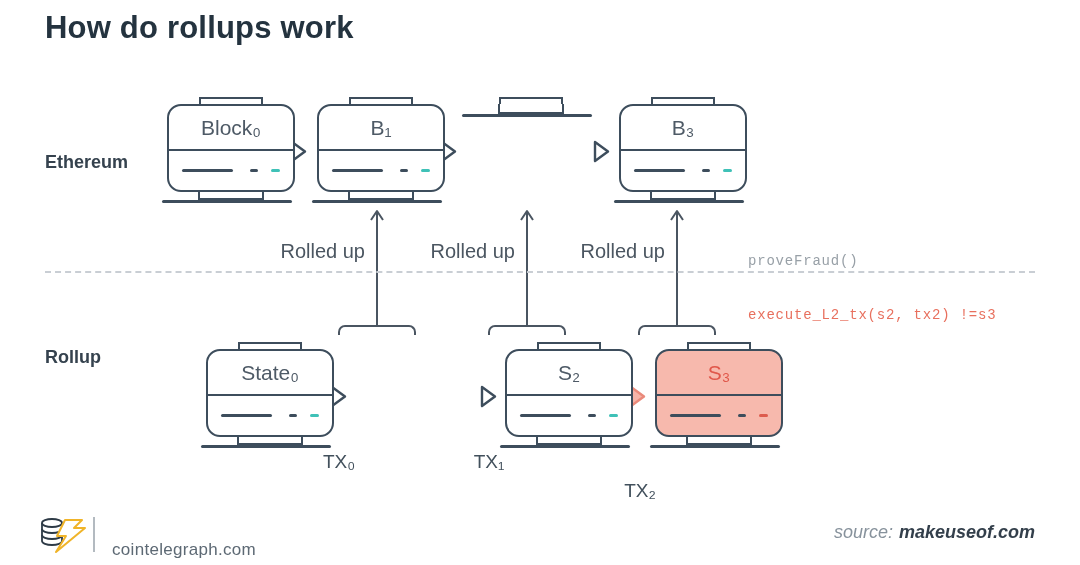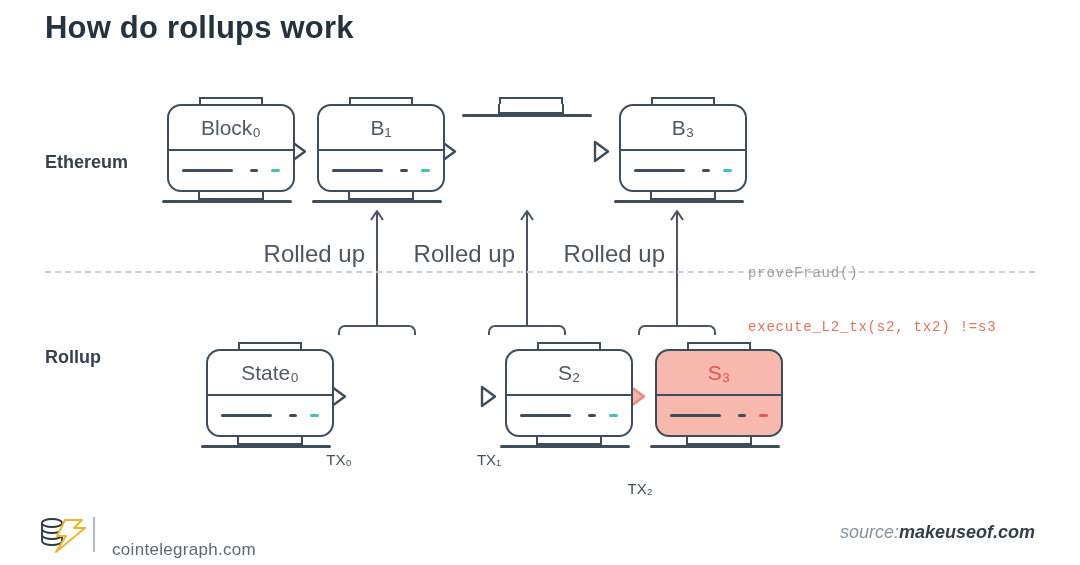--- a/index.html
+++ b/index.html
@@ -37,36 +37,36 @@
 
   .machine.pink .m-body{background:var(--pink-fill);}
   .machine.pink .m-label{color:var(--red);border-bottom-color:var(--outline);}
   .machine.pink .dash.accent{background:#dd5c4e;}
 
   .tri{position:absolute;}
 
   .bracket{position:absolute;width:78px;height:10px;border:2px solid #4a5561;border-bottom:none;border-radius:7px 7px 0 0;box-sizing:border-box;}
   .uparrow{position:absolute;}
 
-  .rolledup{position:absolute;width:120px;text-align:right;font-size:24px;color:#4b5661;}
+  .rolledup{position:absolute;width:120px;text-align:right;font-size:20px;color:#4b5661;}
 
   .divider-dashed{position:absolute;left:45px;top:271px;width:990px;border-top:2px dashed #c9ced4;}
 
-  .code{position:absolute;left:748px;top:228px;font-family:"Liberation Mono","DejaVu Sans Mono",monospace;font-size:14px;line-height:18px;letter-spacing:0.8px;white-space:pre;}
+  .code{position:absolute;left:748px;top:216px;font-family:"Liberation Mono","DejaVu Sans Mono",monospace;font-size:14px;line-height:18px;letter-spacing:0.8px;white-space:pre;}
   .code .l1{color:var(--code-gray);}
   .code .l2{color:var(--code-red);}
 
-  .txlabel{position:absolute;width:80px;text-align:center;font-size:15px;color:#42505c;top:451px;}
+  .txlabel{position:absolute;width:80px;text-align:center;font-size:19px;color:#42505c;top:451px;}
 
   
   .footer-logo{position:absolute;left:38px;top:514px;}
   .footer-div{position:absolute;left:93px;top:517px;width:2px;height:35px;background:#b3bac0;}
   .brand{position:absolute;left:112px;top:524px;font-size:17px;color:#5d6974;letter-spacing:0.3px;margin-top:16px;}
   .source{position:absolute;right:45px;top:522px;font-size:18px;font-style:italic;}
-  .source .pfx{color:#87929c;margin-right:0;}
+  .source .pfx{color:#87929c;margin-right:6px;}
   .source .name{color:#333f4b;font-weight:700;}
 </style>
 </head>
 <body>
 
 <div class="stage">
 
   <div class="title">How do rollups work</div>
 
   <div class="row-label eth">Ethereum</div>

